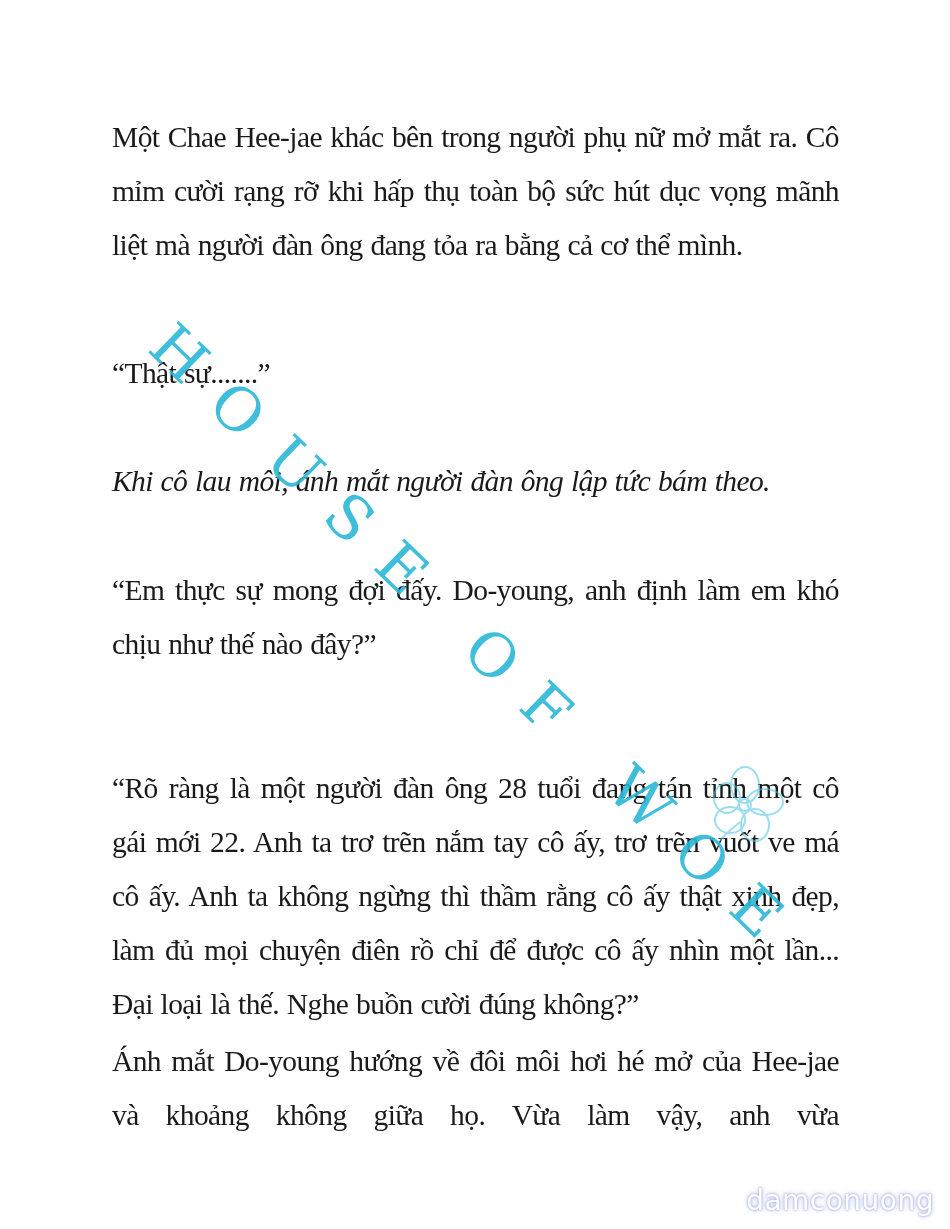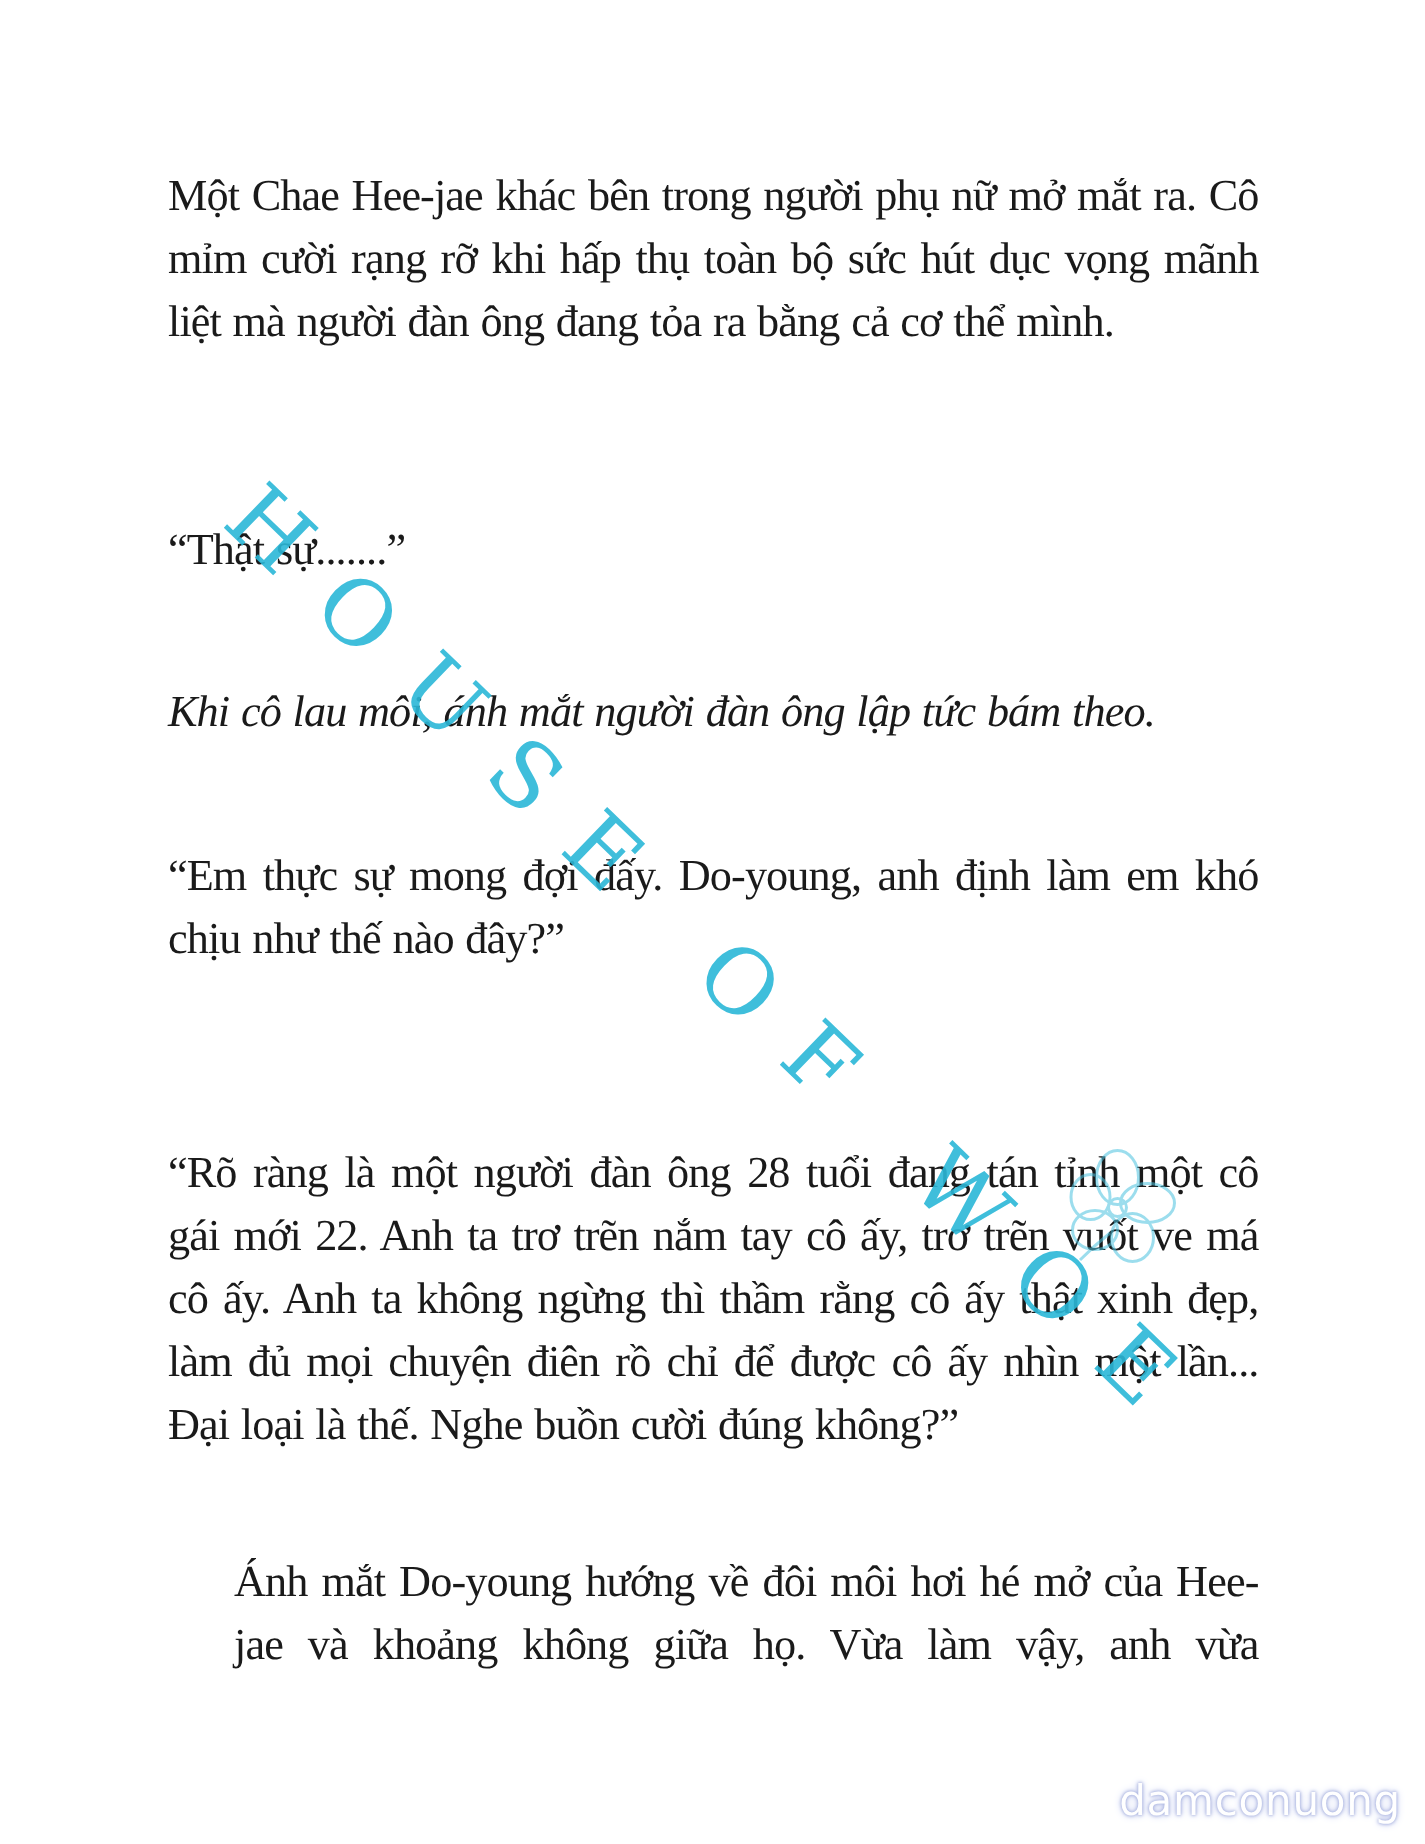--- a/index.html
+++ b/index.html
@@ -2,29 +2,29 @@
 <html><head>
 <meta charset="utf-8">
 <style>
   html, body { margin: 0; padding: 0; }
   body {
     width: 950px; height: 1229px; background: #ffffff; position: relative; overflow: hidden;
     font-family: "Liberation Serif", "DejaVu Serif", serif; color: #1a1a1a;
   }
   .page { position: absolute; left: 112px; top: 110px; width: 727px; }
   .para {
-    font-size: 29.5px; line-height: 42px; text-align: justify; margin: 0;
+    font-size: 29.5px; line-height: 54px; text-align: justify; margin: 0;
     letter-spacing: -0.6px; word-spacing: 1px;
   }
   .p1 { position: absolute; top: 0; }
   .p2 { position: absolute; top: 236px; }
   .p3 { position: absolute; top: 344px; font-style: italic; }
   .p4 { position: absolute; top: 453px; }
   .p5 { position: absolute; top: 604px; margin-top: 47px; }
-  .p6 { position: absolute; top: 924px; margin-left: 44px; }
+  .p6 { position: absolute; top: 924px; }
   .para.last-line-justify { text-align-last: justify; }
 
   .wm {
     position: absolute; left: 185px; top: 310px; width: 700px; height: 60px;
     transform-origin: 0 0; transform: rotate(44deg);
     color: #2bb8d8; font-family: "DejaVu Serif", serif; font-size: 60px;
     letter-spacing: 30px; white-space: nowrap; opacity: 0.9; pointer-events: none;
     font-weight: normal;
   }
   .flower { position: absolute; left: 700px; top: 760px; width: 90px; height: 90px; opacity: 0.55; pointer-events: none; }

